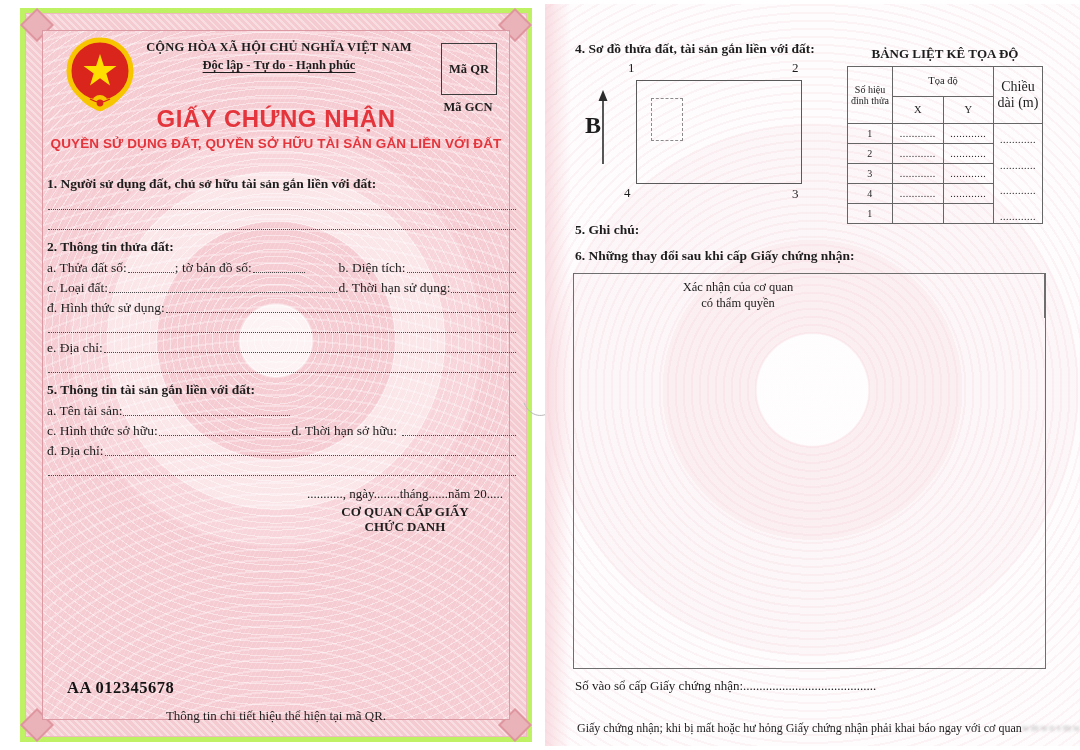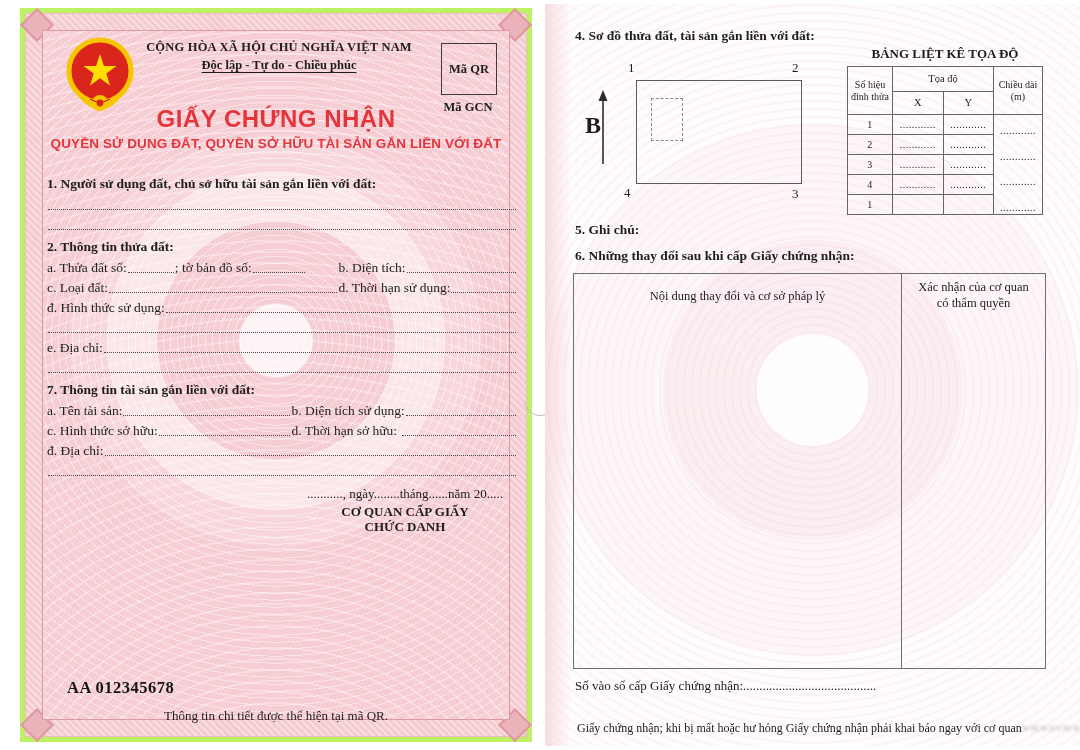--- a/index.html
+++ b/index.html
@@ -72,21 +72,21 @@
   .plot-num{position:absolute;font-size:13px;}
 
   .coord-title{position:absolute;left:300px;top:42px;width:200px;text-align:center;font-weight:bold;font-size:13px;}
   .coord-table{position:absolute;left:302px;top:62px;width:196px;border-collapse:collapse;
       font-size:10.5px;table-layout:fixed;}
   .coord-table th,.coord-table td{border:1px solid #666;text-align:center;padding:0;line-height:1.15;}
   .coord-table thead th{font-weight:normal;}
   .coord-table .h-vertex{width:40px;font-size:10px;padding:1px 2px;}
   .coord-table .h-coords{height:20px;}
   .coord-table .h-xy{height:18px;width:55px;}
-  .coord-table .h-len{width:44px;font-size:10px;padding:12px 2px;}
+  .coord-table .h-len{width:44px;font-size:14px;padding:12px 2px;}
   .coord-table tbody td{height:19px;font-size:10px;letter-spacing:.5px;}
   .coord-table td.len-cell{vertical-align:top;padding:0;}
   .len-wrap{display:flex;flex-direction:column;justify-content:space-between;height:88px;padding:10px 0 0 0;}
   .len-wrap div{font-size:10px;letter-spacing:.5px;}
 
   .change-table{position:absolute;left:28px;top:269px;width:471px;height:394px;
       border:1.5px solid #6e6e6e;display:grid;grid-template-columns:328px 1fr;grid-template-rows:44px 1fr;}
   .ct-h1{border-right:1px solid #6e6e6e;display:flex;align-items:center;justify-content:center;
       font-size:12.5px;}
   .ct-h2{display:flex;flex-direction:column;align-items:center;justify-content:center;font-size:12.5px;line-height:1.25;}
@@ -121,21 +121,21 @@
         <path d="M8,36 Q12,64 36,72 Q60,64 64,36" fill="none" stroke="#f7c600" stroke-width="6"></path>
         <circle cx="36" cy="35" r="31" fill="#da251d" stroke="#f7c600" stroke-width="5"></circle>
         <polygon fill="#ffde00" points="36,18 39.9,30 52.5,30 42.3,37.5 46,49.6 36,42.3 26,49.6 29.7,37.5 19.5,30 32.1,30"></polygon>
         <circle cx="36" cy="67" r="8" fill="#f7c600"></circle>
         <circle cx="36" cy="67" r="3.4" fill="#da251d"></circle>
         <path d="M26,63 Q36,69 46,63" fill="none" stroke="#da251d" stroke-width="1.4"></path>
       </svg>
 
       <div class="nat-header">
         <div class="nat-country">CỘNG HÒA XÃ HỘI CHỦ NGHĨA VIỆT NAM</div>
-        <div class="nat-motto">Độc lập - Tự do - Chiều phúc</div>
+        <div class="nat-motto">Độc lập - Tự do - Hạnh phúc</div>
       </div>
 
       <div class="qr-box">
         <span>Mã QR</span>
       </div>
       <div class="gcn-label">Mã GCN</div>
 
       <div class="cert-title">GIẤY CHỨNG NHẬN</div>
       <div class="cert-subtitle">QUYỀN SỬ DỤNG ĐẤT, QUYỀN SỞ HỮU TÀI SẢN GẮN LIỀN VỚI ĐẤT</div>
 
@@ -193,29 +193,25 @@
                 <span class="flabel">e. Địa chỉ:</span>
                 <span class="fdots flex"></span>
               </div>
             </div>
             <div class="fline">
               <div class="fpart" style="flex: 1 1 0%;">
                 <span class="fdots flex"></span>
               </div>
             </div>
           </div>
-        <div class="ftitle gap">7. Thông tin tài sản gắn liền với đất:</div>
+        <div class="ftitle gap">5. Thông tin tài sản gắn liền với đất:</div>
         <div>
             <div class="fline">
               <div class="fpart" style="width: 52%;">
                 <span class="flabel">a. Tên tài sản:</span>
-                <span class="fdots flex"></span>
-              </div>
-              <div class="fpart" style="width: 48%;">
-                <span class="flabel">b. Diện tích sử dụng:</span>
                 <span class="fdots flex"></span>
               </div>
             </div>
             <div class="fline">
               <div class="fpart" style="width: 52%;">
                 <span class="flabel">c. Hình thức sở hữu:</span>
                 <span class="fdots flex"></span>
               </div>
               <div class="fpart" style="width: 48%;">
                 <span class="flabel">d. Thời hạn sở hữu: </span>
@@ -236,31 +232,31 @@
           </div>
       </div>
 
       <div class="issuance">
         <div class="issue-date">..........., ngày........tháng......năm 20.....</div>
         <div class="issue-agency">CƠ QUAN CẤP GIẤY</div>
         <div class="issue-role">CHỨC DANH</div>
       </div>
 
       <div class="serial">AA 012345678</div>
-      <div class="qr-note">Thông tin chi tiết được thể hiện tại mã QR.</div>
+      <div class="qr-note">Thông tin chi tiết hiệu thể hiện tại mã QR.</div>
     </div>
   </div>
 
   <svg class="spine-curl" width="34" height="22">
     <path d="M3,3 C9,17 23,19 31,10" stroke="#b8b8b8" stroke-width="1" fill="none"></path>
   </svg>
 
   <div class="page-right">
 
-    <div class="sec-heading" style="left:30px;top:24px;">4. Sơ đồ thửa đất, tài sản gắn liền với đất:</div>
+    <div class="sec-heading" style="left:30px;top:37px;">4. Sơ đồ thửa đất, tài sản gắn liền với đất:</div>
 
     <div class="north">
       <svg width="34" height="80">
         <line x1="20" y1="10" x2="20" y2="76" stroke="#2c2c2c" stroke-width="1.6"></line>
         <polygon points="20,2 15.5,13 24.5,13" fill="#2c2c2c"></polygon>
       </svg>
       <span class="b-label">B</span>
     </div>
 
     <div class="plot-rect">
@@ -318,21 +314,20 @@
             <td></td>
             <td></td>
           </tr>
         </tbody>
     </table>
 
     <div class="sec-heading" style="left:30px;top:218px;">5. Ghi chú:</div>
     <div class="sec-heading" style="left:30px;top:244px;">6. Những thay đổi sau khi cấp Giấy chứng nhận:</div>
 
     <div class="change-table">
-      <div class="ct-h1">Nội dung thay đổi và cơ sở pháp lý</div>
       <div class="ct-h2">
         <span>Xác nhận của cơ quan</span>
         <span>có thẩm quyền</span>
       </div>
       <div class="ct-b1"></div>
       <div class="ct-b2"></div>
     </div>
 
     <div class="entry-line">Số vào sổ cấp Giấy chứng nhận:.........................................</div>
 

